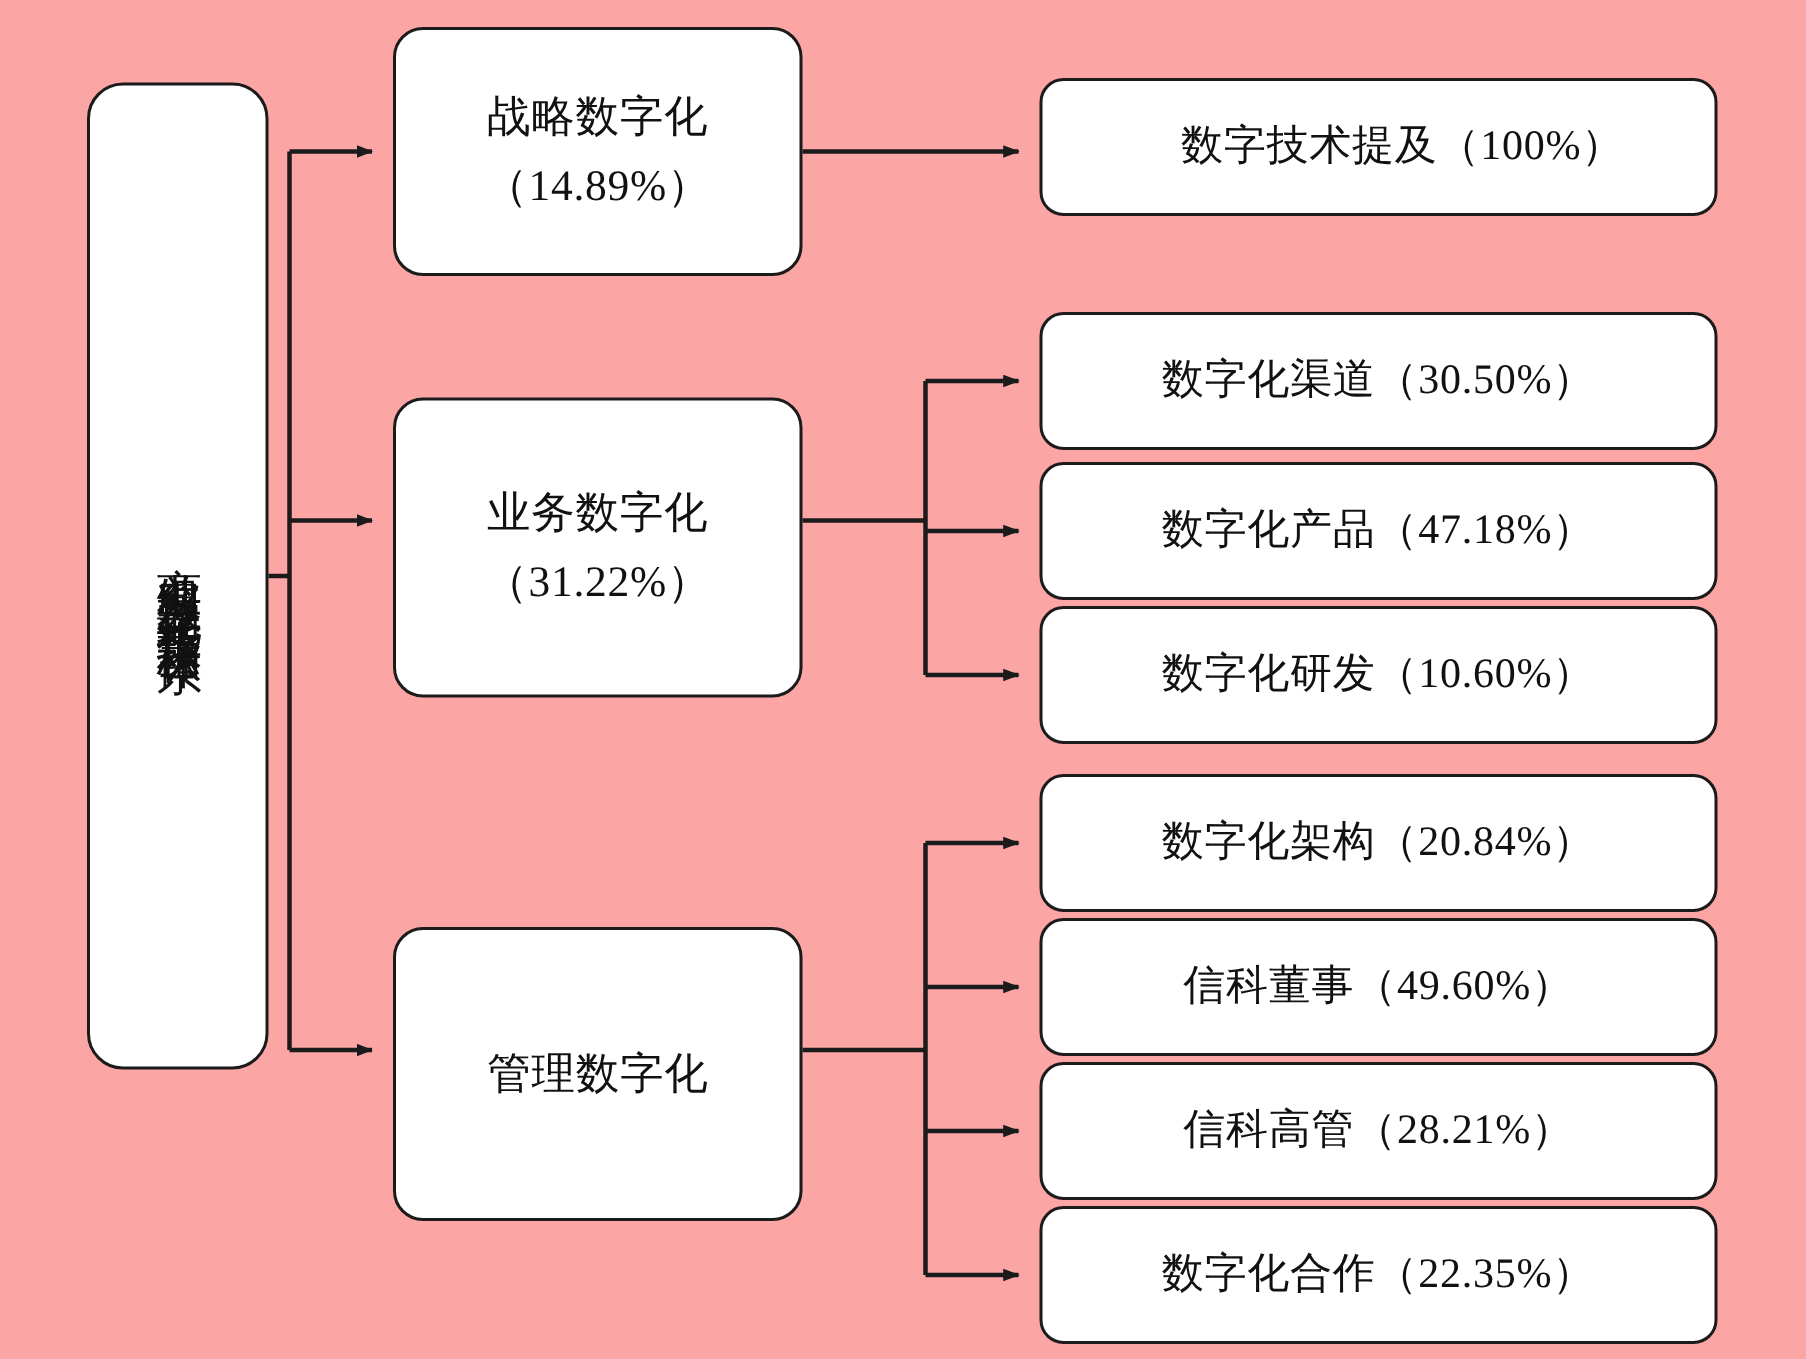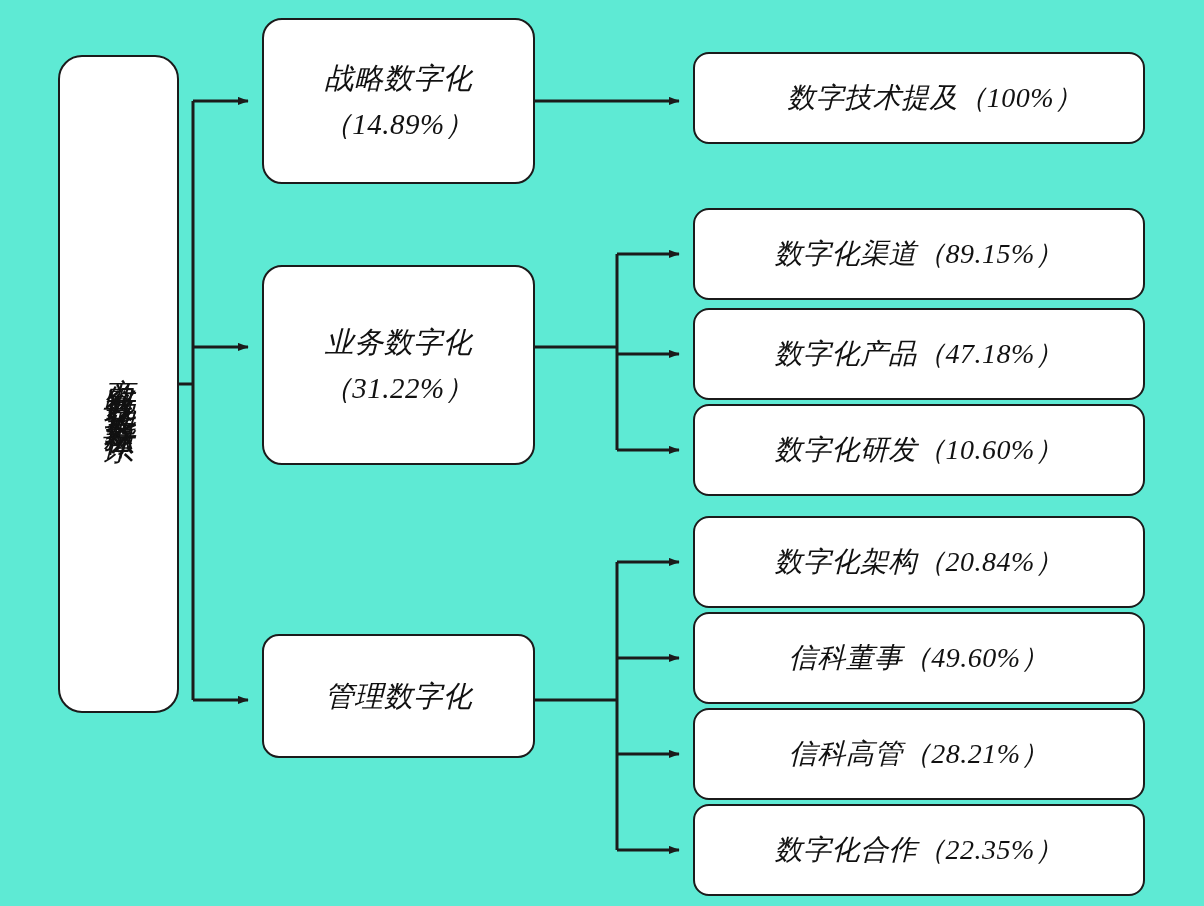--- a/index.html
+++ b/index.html
@@ -4,24 +4,23 @@
 <style>
   html, body {
     margin: 0;
     padding: 0;
     background: #ffffff;
   }
   #canvas {
     position: relative;
     width: 1204px;
     height: 906px;
-    background: #5eead4;
+    background: #fca5a5;
     font-family: "Liberation Serif", "DejaVu Serif", serif;
     overflow: hidden;
-    font-style: italic;
   }
   #wires {
     position: absolute;
     left: 0;
     top: 0;
     width: 1204px;
     height: 906px;
     pointer-events: none;
   }
   .node {
@@ -68,21 +67,21 @@
     left: 262px;
     width: 273px;
     border-radius: 20px;
   }
   .lvl2 .label {
     font-size: 29px;
     line-height: 1.6;
   }
   #node-strategy { top: 18px;  height: 166px; }
   #node-business { top: 265px; height: 200px; }
-  #node-manage   { top: 634px; height: 124px; border-radius: 17px; }
+  #node-manage   { top: 618px; height: 196px; }
 
   
   .lvl3 {
     left: 693px;
     width: 452px;
     height: 92px;
     border-radius: 16px;
   }
   .lvl3 .label {
     font-size: 28px;
@@ -158,21 +157,21 @@
     <span class="label">
       <span>管理数字化</span><br>
     </span>
   </div>
 
   <div class="node lvl3" id="node-tech">
     <span class="label">数字技术提及（100%）</span>
   </div>
 
   <div class="node lvl3" id="node-channel">
-    <span class="label">数字化渠道（89.15%）</span>
+    <span class="label">数字化渠道（30.50%）</span>
   </div>
 
   <div class="node lvl3" id="node-product">
     <span class="label">数字化产品（47.18%）</span>
   </div>
 
   <div class="node lvl3" id="node-rnd">
     <span class="label">数字化研发（10.60%）</span>
   </div>
 

